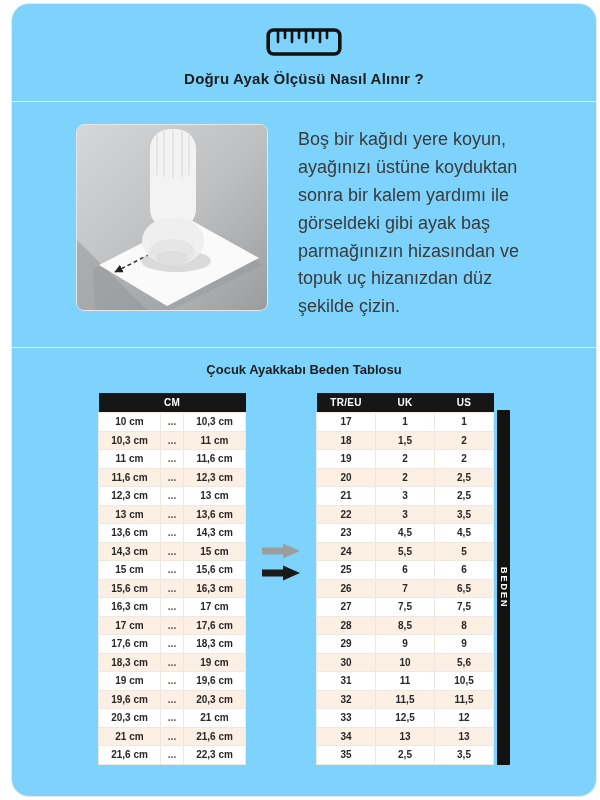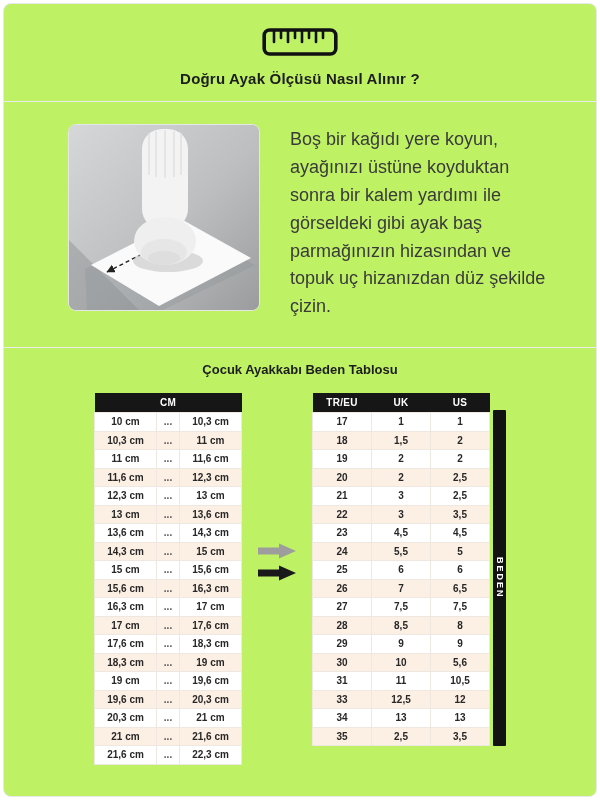--- a/index.html
+++ b/index.html
@@ -1,17 +1,17 @@
 <!DOCTYPE html>
 <html><head>
 <meta charset="utf-8">
 <style>
   html,body{margin:0;padding:0;background:#fff;}
   body{width:600px;height:800px;font-family:"Liberation Sans",sans-serif;color:#222;overflow:hidden;}
-  .frame{position:absolute;inset:3px;border:1px solid #e9e9e9;border-radius:8px;overflow:hidden;background:#bef264;}
+  .frame{position:absolute;inset:3px;border:1px solid #e9e9e9;border-radius:18px;overflow:hidden;background:#7dd3fc;margin-left:8px;}
 
   
   .top{display:flex;flex-direction:column;align-items:center;padding-top:22px;padding-bottom:14px;}
   .ruler{height:32px;display:flex;align-items:center;justify-content:center;}
   h1.title{margin:12px 0 0 0;font-size:15px;font-weight:700;color:#1d1d1d;letter-spacing:.2px;}
   .divider{height:0;border-top:1px solid #ececec;width:100%;}
 
   
   .howto{display:flex;gap:30px;padding:22px 50px 26px 64px;align-items:flex-start;}
   .photo{width:190px;height:185px;border:1px solid #e6e6e6;border-radius:8px;overflow:hidden;flex:0 0 auto;background:#c4c5c7;}
@@ -304,20 +304,25 @@
                 <td>30</td>
                 <td>10</td>
                 <td>5,6</td>
               </tr>
               <tr>
                 <td>31</td>
                 <td>11</td>
                 <td>10,5</td>
               </tr>
               <tr>
+                <td>32</td>
+                <td>11,5</td>
+                <td>11,5</td>
+              </tr>
+              <tr>
                 <td>33</td>
                 <td>12,5</td>
                 <td>12</td>
               </tr>
               <tr>
                 <td>34</td>
                 <td>13</td>
                 <td>13</td>
               </tr>
               <tr>

